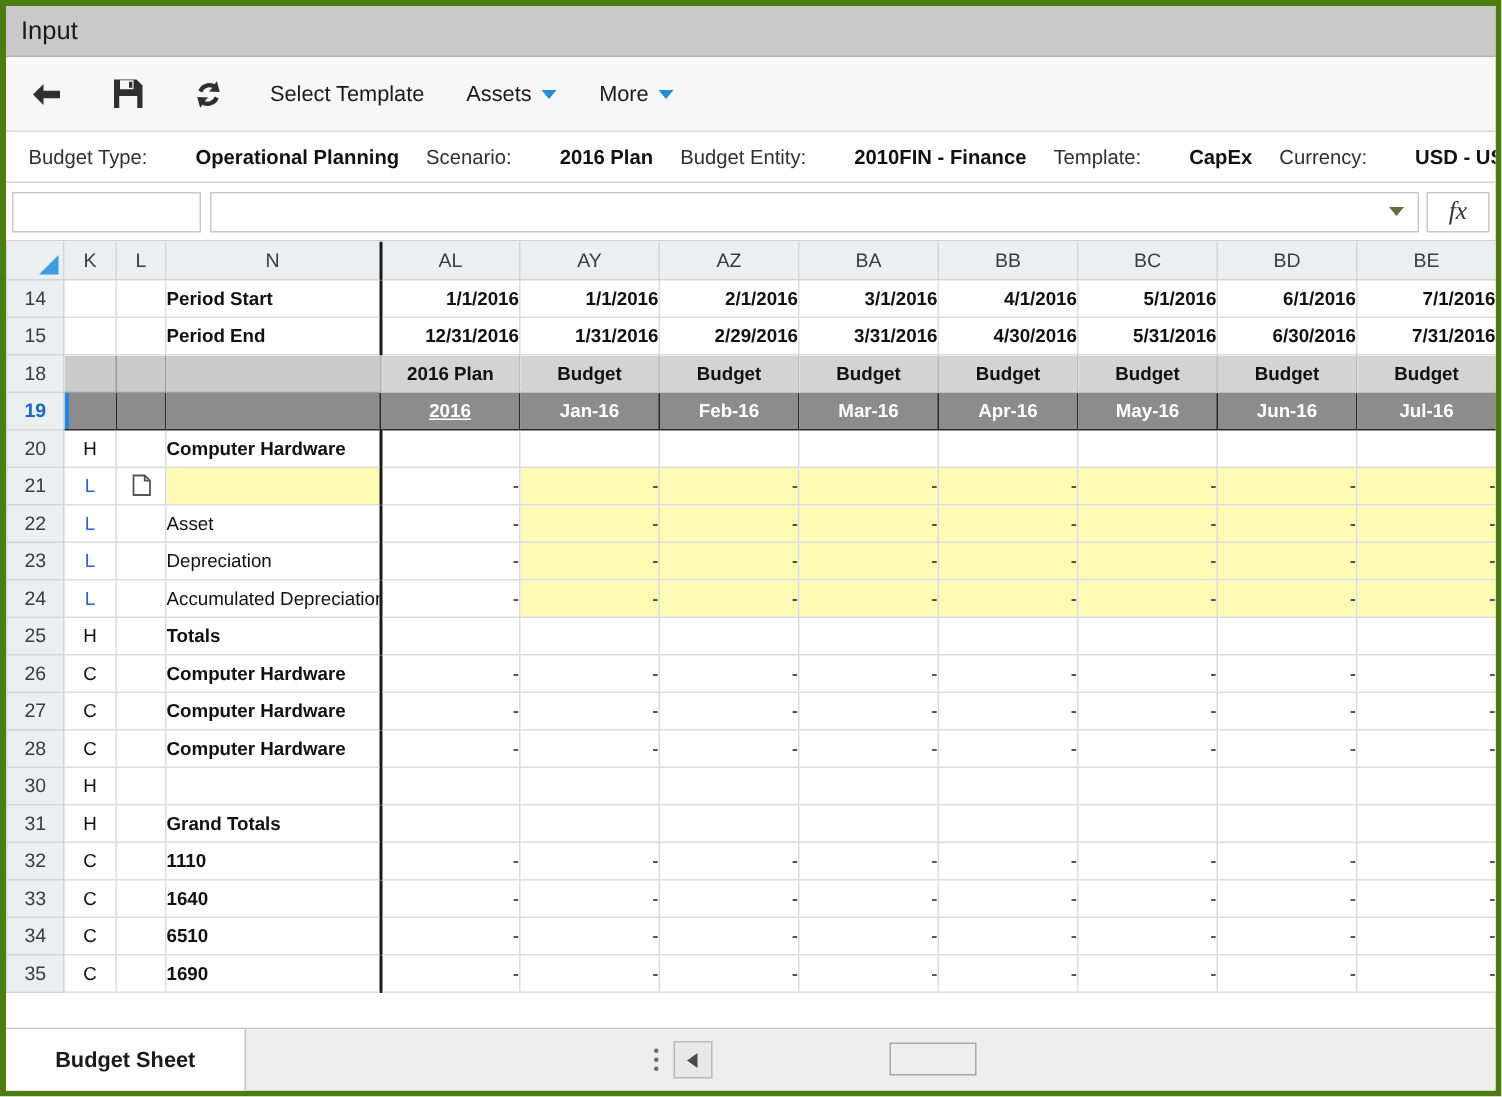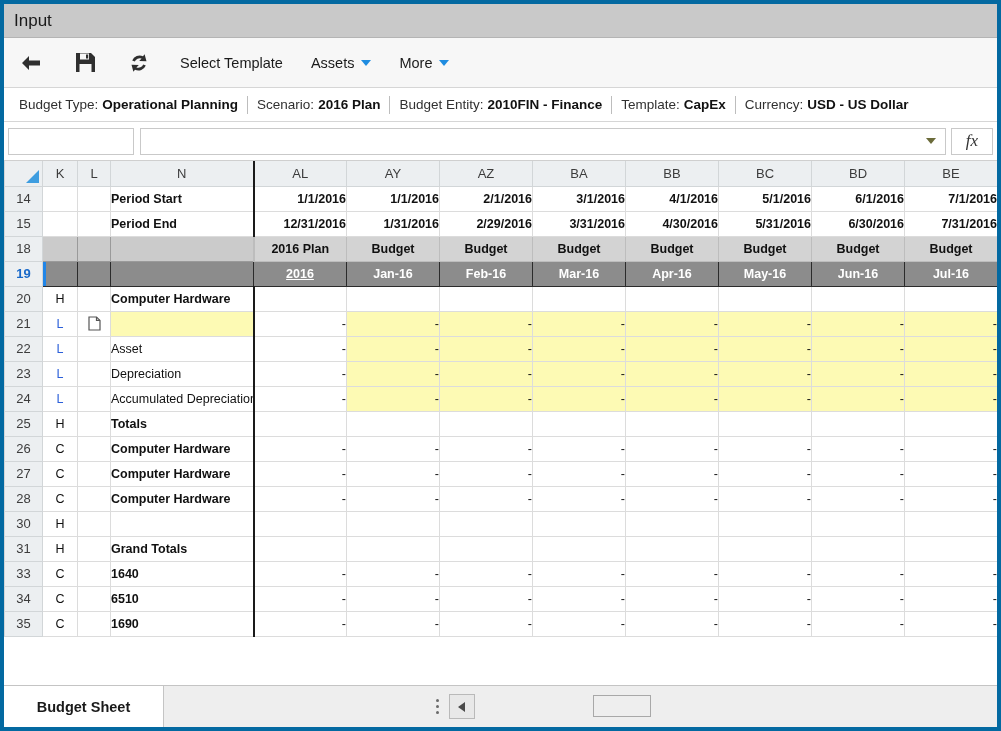--- a/index.html
+++ b/index.html
@@ -5,21 +5,21 @@
   * { box-sizing: border-box; margin: 0; padding: 0; }
   html, body {
     width: 1001px; height: 731px;
     background: #ffffff;
     font-family: "Liberation Sans", sans-serif;
     overflow: hidden;
   }
   .window {
     position: relative;
     width: 1001px; height: 731px;
-    border: 4px solid #0369a1;
+    border: 4px solid #4d7c0f;
     background: #ffffff;
     display: flex; flex-direction: column;
   }
 
   
   .titlebar {
     height: 34px; flex: 0 0 34px;
     background: #c9c9c9;
     display: flex; align-items: center;
     padding-left: 10px;
@@ -56,21 +56,21 @@
   
   .infobar {
     height: 34px; flex: 0 0 34px;
     background: #ffffff;
     display: flex; align-items: center;
     padding-left: 6px;
     font-size: 13.5px; color: #303030;
     border-bottom: 1px solid #d6d6d6;
     white-space: nowrap; overflow: hidden;
   }
-  .info-seg { display: flex; align-items: center; padding: 0 9px; }
+  .info-seg { display: flex; align-items: center; padding: 0 9px; gap: 28px; }
   .info-seg b { font-weight: bold; color: #111; margin-left: 4px; }
   .info-div { width: 1px; height: 18px; background: #bdbdbd; }
 
   
   .formulabar {
     height: 39px; flex: 0 0 39px;
     background: #ffffff;
     display: flex; align-items: center;
     padding: 0 4px;
     border-bottom: 1px solid #cfcfcf;
@@ -555,20 +555,34 @@
           <td class="cell num seam"></td>
           <td class="cell num"></td>
           <td class="cell num"></td>
           <td class="cell num"></td>
           <td class="cell num"></td>
           <td class="cell num"></td>
           <td class="cell num"></td>
           <td class="cell num"></td>
         </tr>
 
+        <tr>
+          <td class="rownum">32</td>
+          <td class="cell ctr">C</td>
+          <td class="cell ctr"></td>
+          <td class="cell lbl bold indent">1110</td>
+          <td class="cell num seam">-</td>
+          <td class="cell num">-</td>
+          <td class="cell num">-</td>
+          <td class="cell num">-</td>
+          <td class="cell num">-</td>
+          <td class="cell num">-</td>
+          <td class="cell num">-</td>
+          <td class="cell num">-</td>
+        </tr>
 
         <tr>
           <td class="rownum">33</td>
           <td class="cell ctr">C</td>
           <td class="cell ctr"></td>
           <td class="cell lbl bold indent">1640</td>
           <td class="cell num seam">-</td>
           <td class="cell num">-</td>
           <td class="cell num">-</td>
           <td class="cell num">-</td>

